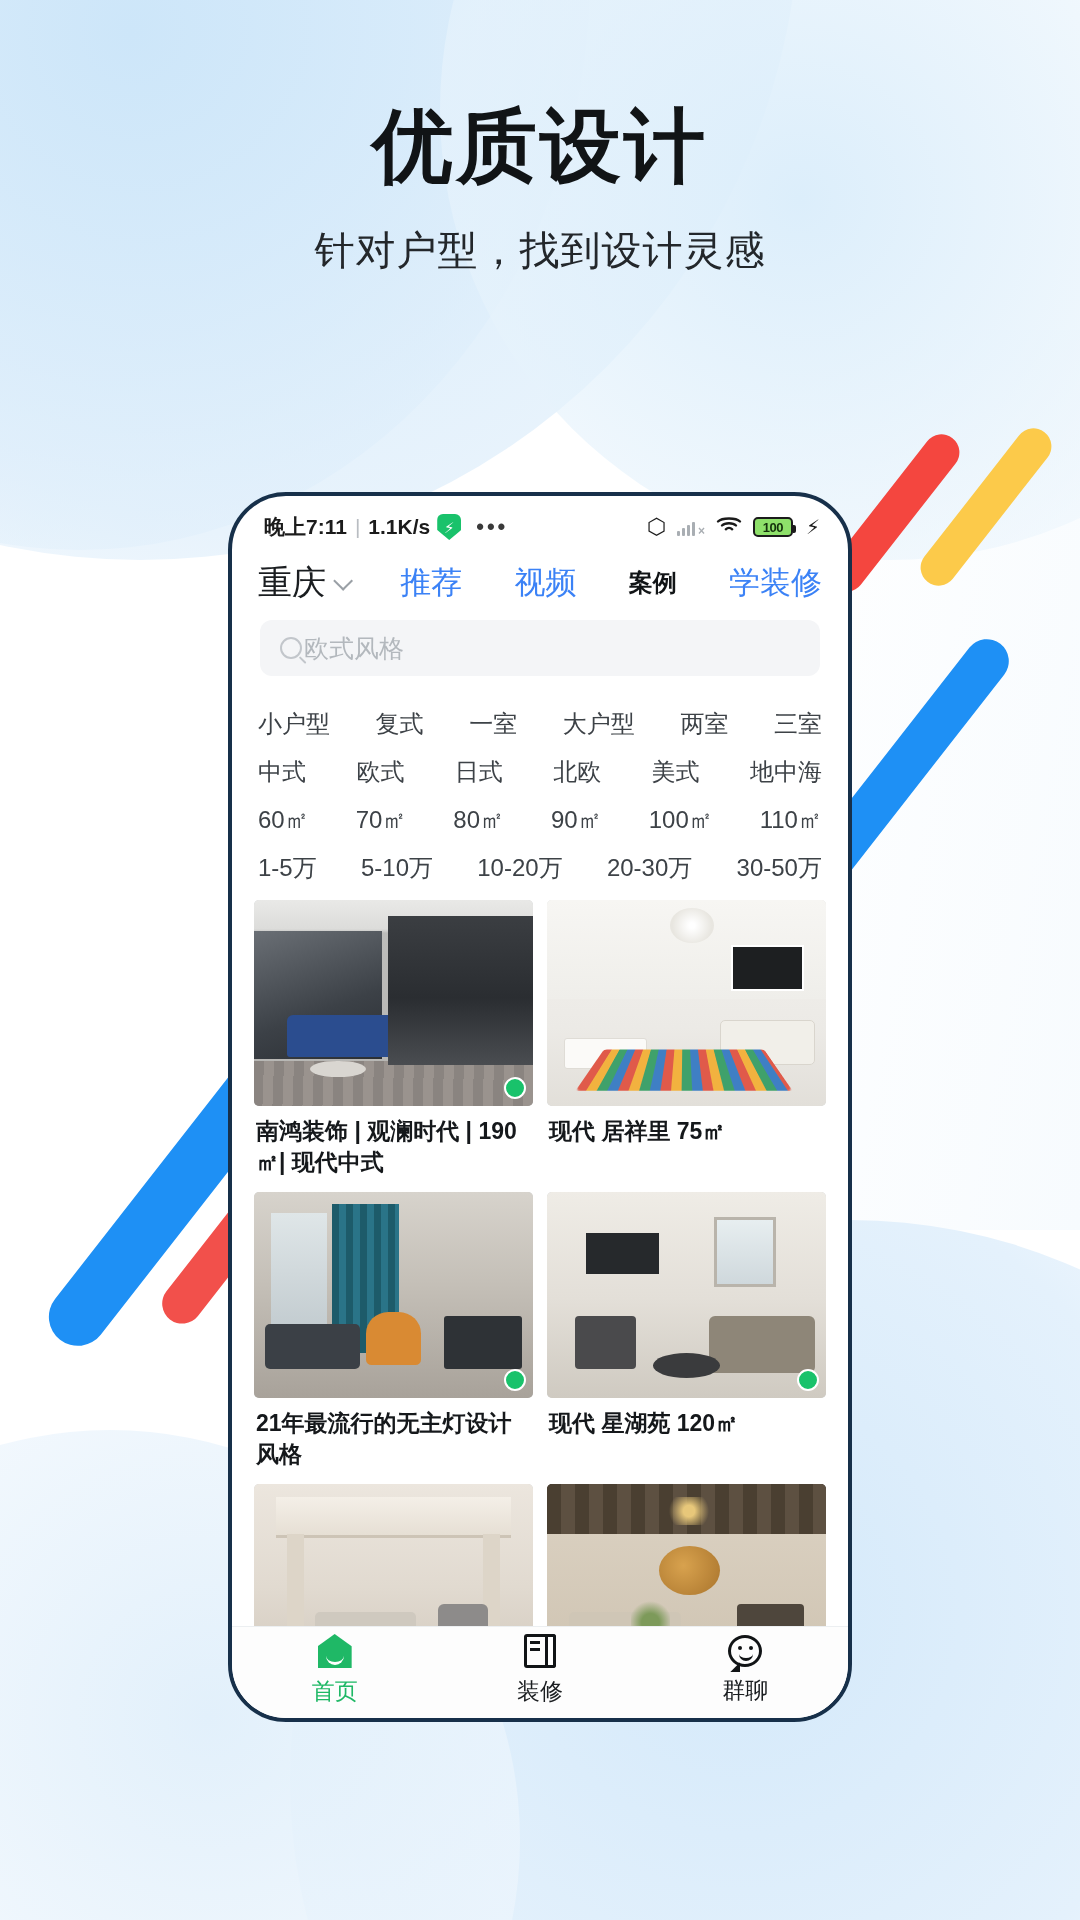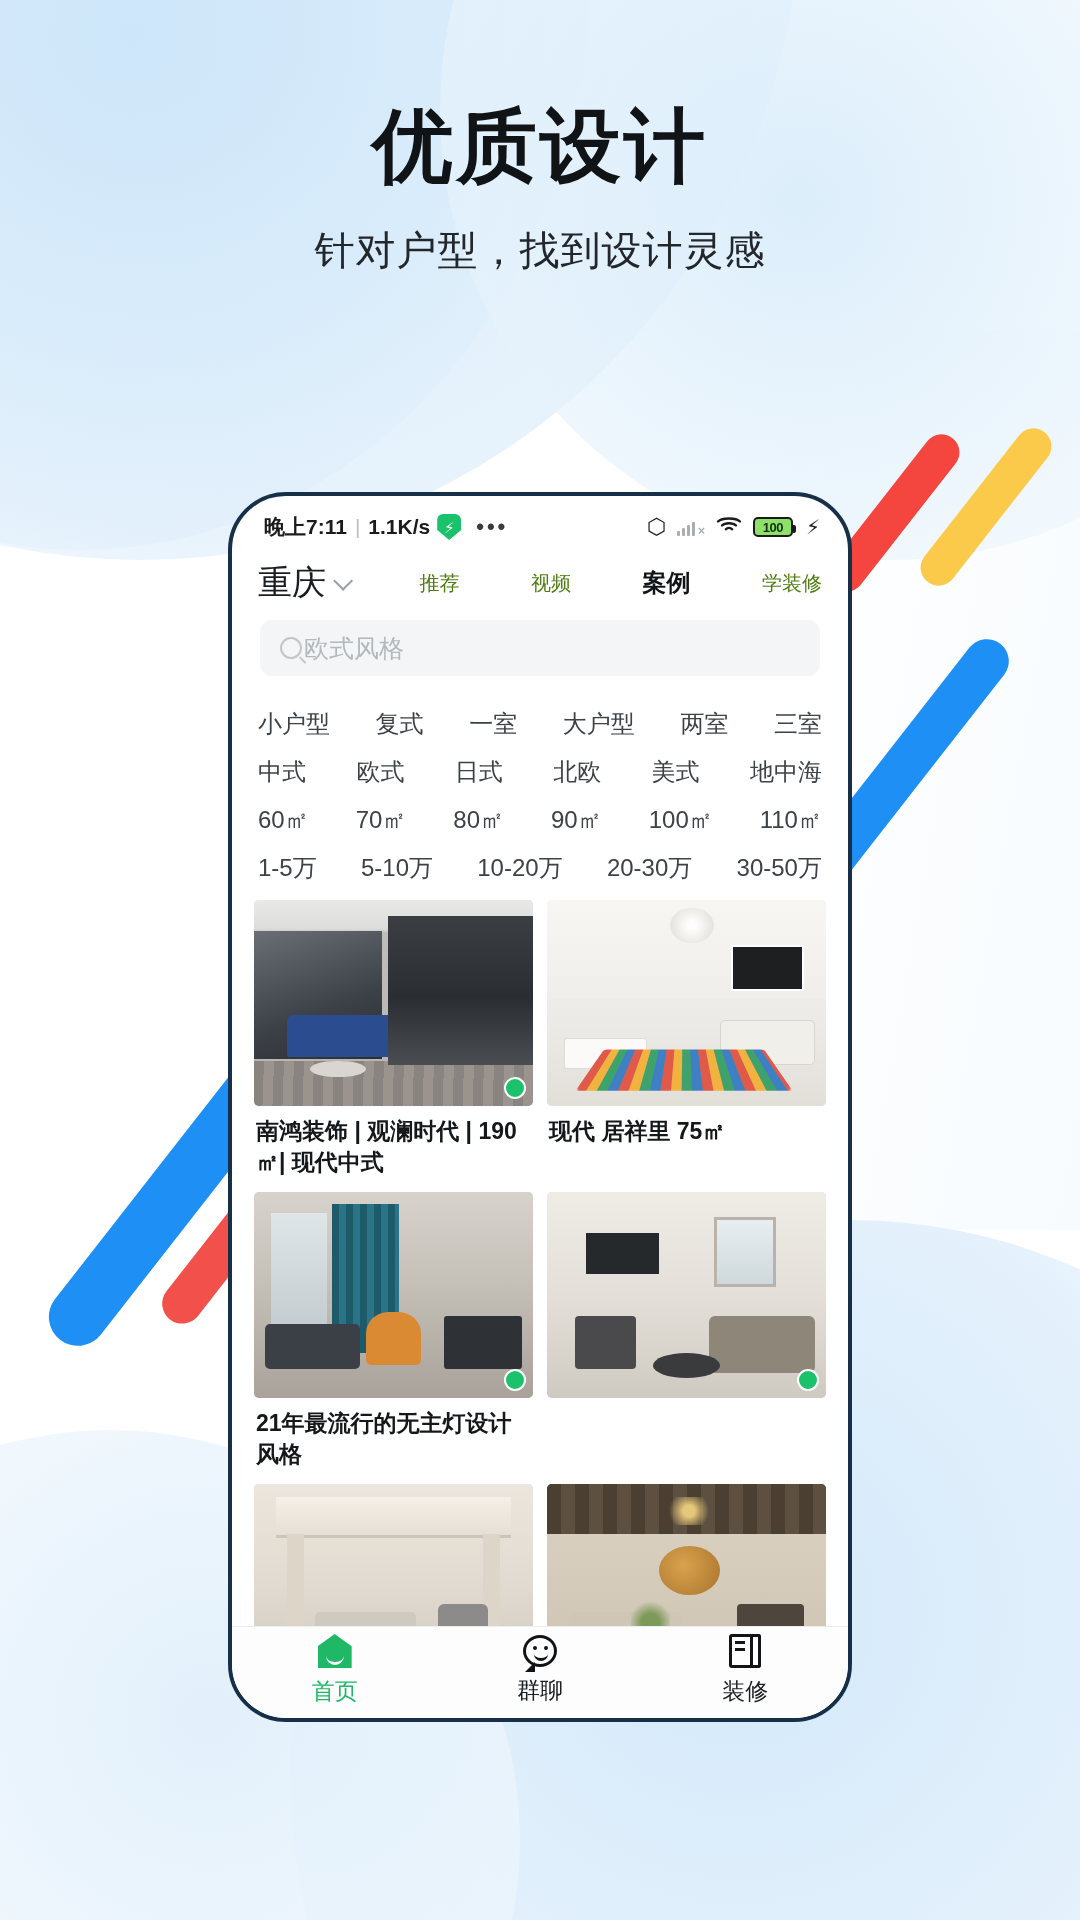--- a/index.html
+++ b/index.html
@@ -108,21 +108,21 @@
   .batt span { font-size:13px; font-weight:700; color:#14310c; letter-spacing:-0.5px; }
   .bolt { font-size:20px; color:#1b1b1b; margin-left:2px; }
 
   
   .navtabs {
     flex:0 0 62px; display:flex; align-items:center; padding:0 26px; gap:0;
   }
   .city { display:flex; align-items:center; gap:8px; font-size:34px; color:#1a1d20; font-weight:500; }
   .chev { width:14px; height:14px; border-right:2.6px solid #9aa0a6; border-bottom:2.6px solid #9aa0a6;
           transform:rotate(45deg) translateY(-3px); }
-  .tab { font-size:20px; color:#4d7c0f; font-weight:400; }
+  .tab { font-size:31px; color:#3b82f6; font-weight:400; }
   .tab.active { color:#111416; font-weight:700; font-size:24px; }
   .navtabs .sp { flex:1 1 auto; }
 
   
   .searchwrap { flex:0 0 76px; padding:6px 28px 0 28px; }
   .searchbox {
     height:56px; background:#f4f5f7; border-radius:12px;
     display:flex; align-items:center; padding:0 20px; gap:2px;
   }
   .mag { width:22px; height:22px; border:2.4px solid #c2c6cb; border-radius:50%; position:relative; }
@@ -425,20 +425,21 @@
         <div class="thumb">
           <div class="ph p4">
             <div class="win"></div>
               <div class="tv"></div>
               <div class="sofa"></div>
             <div class="chr"></div>
               <div class="tbl"></div>
           </div>
           <div class="badge"></div>
         </div>
+        <div class="ctitle">现代 星湖苑 120㎡</div>
       </div>
     </div>
 
     <div class="crow">
       <div class="card">
         <div class="thumb">
           <div class="ph p5">
             <div class="arch"></div>
               <div class="col1"></div>
               <div class="col2"></div>
@@ -464,27 +465,27 @@
     </div>
 
   </div>
 
   <div class="bottomnav">
     <div class="bnitem active">
       <span class="ic-home"></span>
       <span class="bnlabel">首页</span>
     </div>
     <div class="bnitem">
+      <span class="ic-book">
+          <i></i>
+        </span>
+      <span class="bnlabel">装修</span>
+    </div>
+    <div class="bnitem">
       <span class="ic-chat">
           <i></i>
           <u></u>
         </span>
       <span class="bnlabel">群聊</span>
     </div>
-    <div class="bnitem">
-      <span class="ic-book">
-          <i></i>
-        </span>
-      <span class="bnlabel">装修</span>
-    </div>
   </div>
 
 </div>
 
 </body></html>

